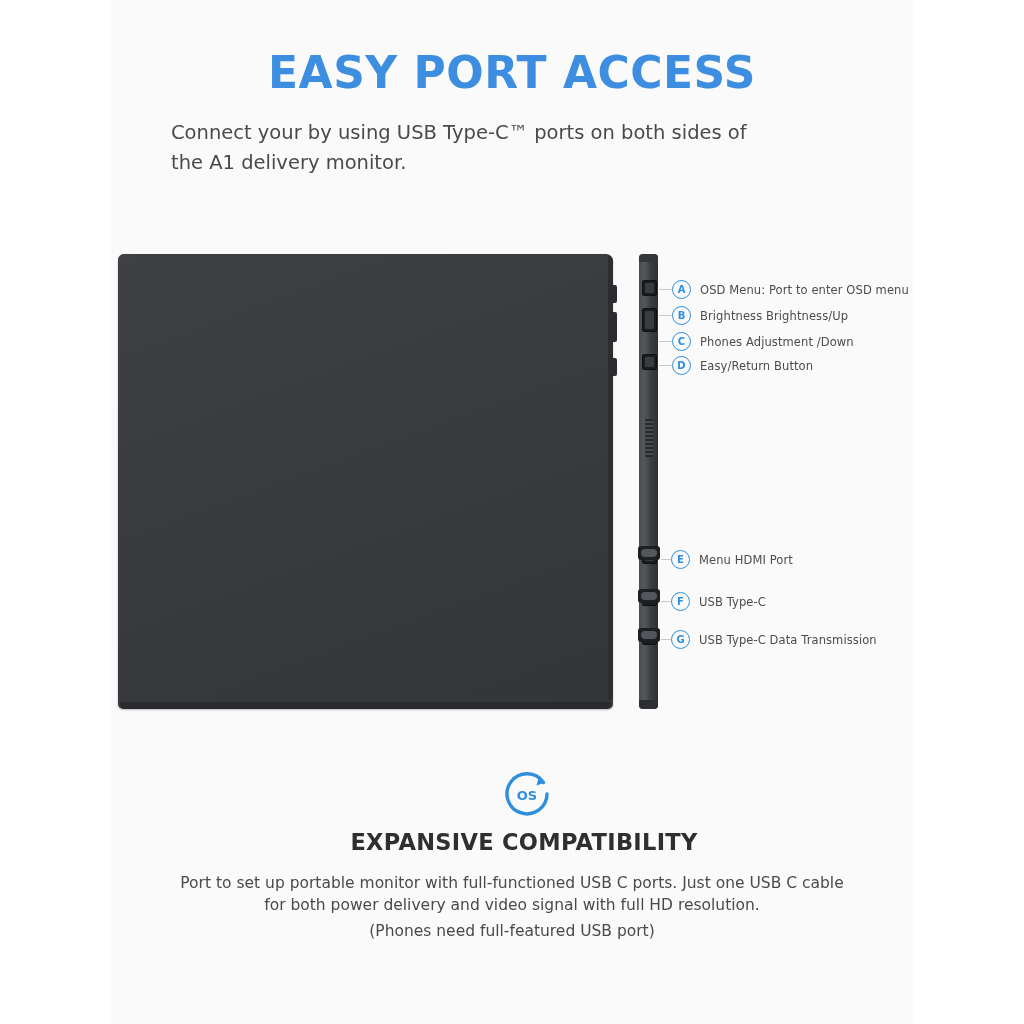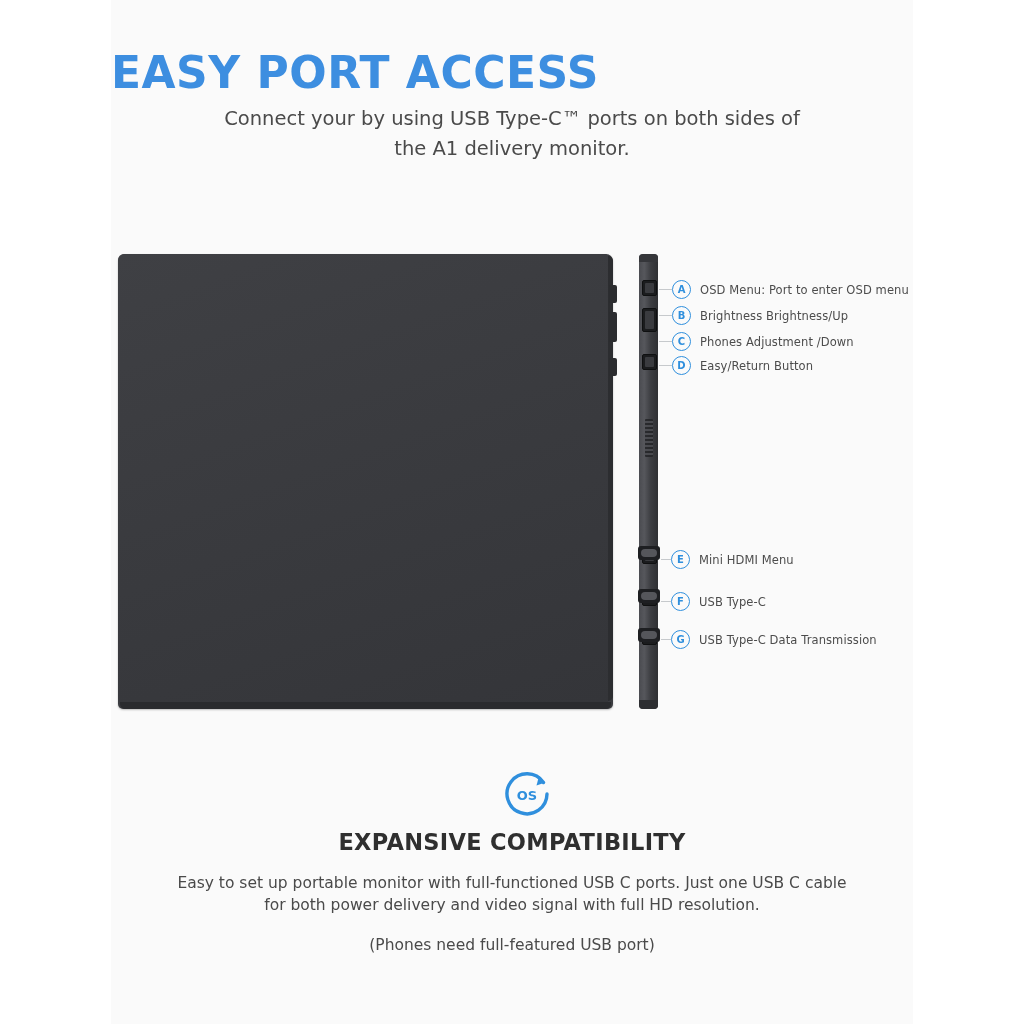--- a/index.html
+++ b/index.html
@@ -27,32 +27,32 @@
     height: 1024px;
     background: #fafafa;
   }
 
   
   .title {
     position: absolute;
     left: 0;
     top: 47px;
     width: 802px;
+    text-align: center;
     font-size: 44px;
     font-weight: bold;
     letter-spacing: 0.5px;
     color: #3d8ee0;
     font-family: "DejaVu Sans", sans-serif;
   }
   .subtitle {
     position: absolute;
     left: 60px;
-    top: 104px;
+    top: 118px;
     width: 682px;
-    text-align: center;
     font-size: 19.5px;
     line-height: 30px;
     color: #4a4a4a;
     font-family: "DejaVu Sans", sans-serif;
   }
 
   
   .monitor {
     position: absolute;
     left: 7px;
@@ -203,21 +203,21 @@
     position: absolute;
     left: 389px;
     top: 770px;
     width: 56px;
     height: 52px;
   }
   .logo svg { display: block; }
 
   .section-title {
     position: absolute;
-    left: 0;
+    left: 12px;
     top: 829px;
     width: 802px;
     text-align: center;
     font-size: 22.5px;
     font-weight: bold;
     color: #2f2f2f;
     letter-spacing: 0.3px;
     font-family: "DejaVu Sans", sans-serif;
   }
   .body-copy {
@@ -226,21 +226,21 @@
     top: 872px;
     width: 682px;
     text-align: center;
     font-size: 15.5px;
     line-height: 22px;
     color: #4a4a4a;
     font-family: "DejaVu Sans", sans-serif;
   }
   .body-copy .note {
     display: block;
-    margin-top: 18px;
+    margin-top: 4px;
   }
 </style>
 </head>
 <body>
 
 <div class="page">
   <div class="canvas">
 
     <div class="title">EASY PORT ACCESS</div>
     <div class="subtitle">
@@ -313,40 +313,40 @@
     <div class="callout" style="left:561px;top:332px;">
       <div class="badge">C</div>
       <div class="callout-label">Phones Adjustment /Down</div>
     </div>
     <div class="callout" style="left:561px;top:356px;">
       <div class="badge">D</div>
       <div class="callout-label">Easy/Return Button</div>
     </div>
     <div class="callout" style="left:560px;top:550px;">
       <div class="badge">E</div>
-      <div class="callout-label">Mini HDMI Menu</div>
+      <div class="callout-label">Menu HDMI Port</div>
     </div>
     <div class="callout" style="left:560px;top:592px;">
       <div class="badge">F</div>
       <div class="callout-label">USB Type-C</div>
     </div>
     <div class="callout" style="left:560px;top:630px;">
       <div class="badge">G</div>
       <div class="callout-label">USB Type-C Data Transmission</div>
     </div>
 
     <div class="logo">
       <svg width="56" height="52" viewBox="0 0 56 52">
         <path d="M43.5 12.5 A20 20 0 1 0 47 24" fill="none" stroke="#2f8fdd" stroke-width="3.4" stroke-linecap="round"></path>
         <path d="M39 6 L44.5 12.8 L36.5 15.5 Z" fill="#2f8fdd"></path>
         <text x="27" y="29.5" text-anchor="middle" font-family="DejaVu Sans, sans-serif" font-size="13" font-weight="bold" fill="#2f8fdd">OS</text>
       </svg>
     </div>
 
     <div class="section-title">EXPANSIVE COMPATIBILITY</div>
     <div class="body-copy">
-      <span>Easy to set up portable monitor with full-functioned USB C ports. Just one USB C</span>
+      <span>Port to set up portable monitor with full-functioned USB C ports. Just one USB C</span>
       <span>cable for both power delivery and video signal with full HD resolution.</span>
       <span class="note">(Phones need full-featured USB port)</span>
     </div>
 
   </div>
 </div>
 
 </body></html>

